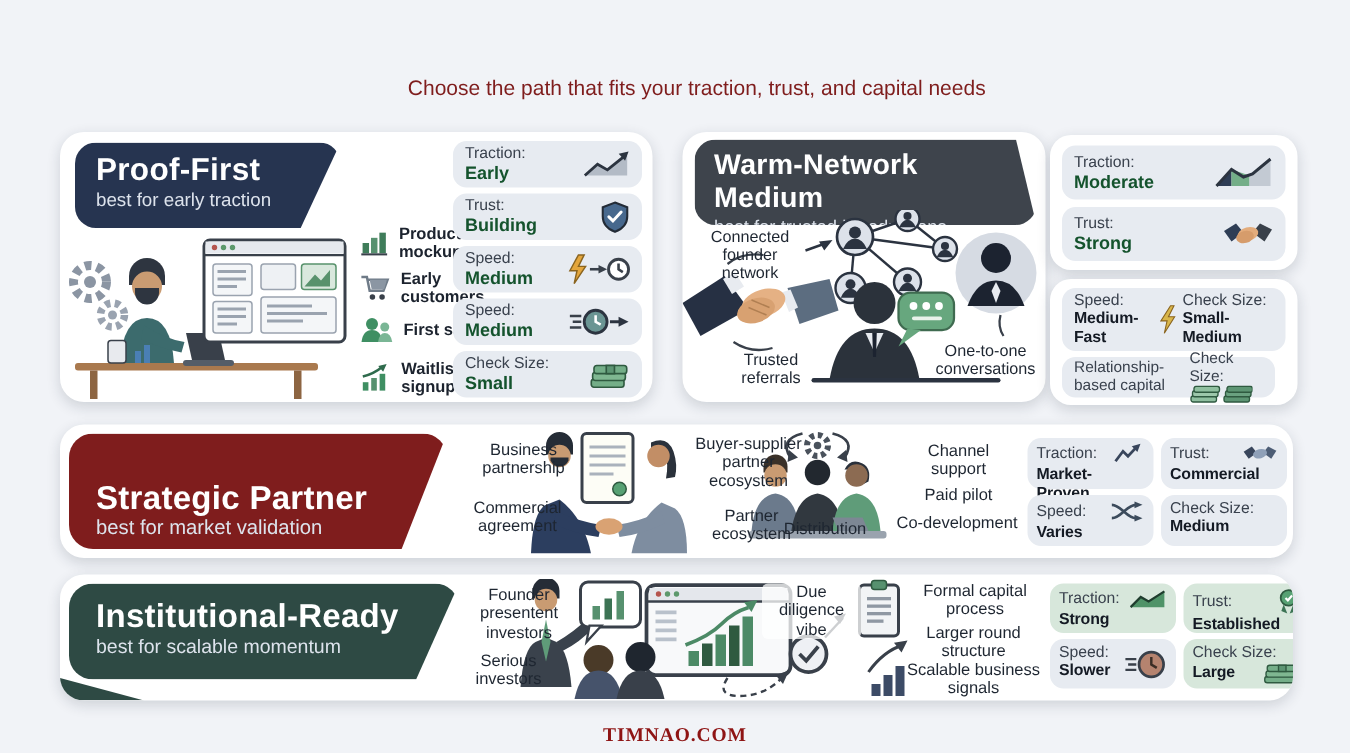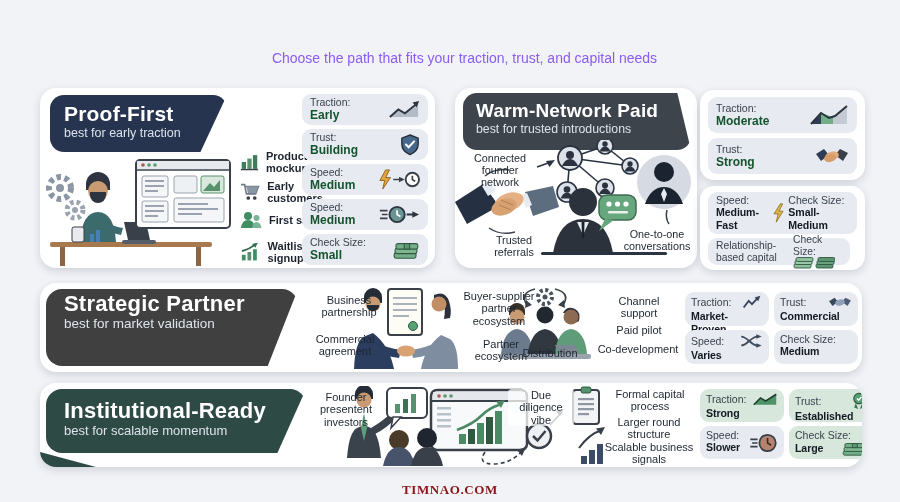--- a/index.html
+++ b/index.html
@@ -1,19 +1,19 @@
 <!DOCTYPE html>
 <html><head>
 <meta charset="utf-8">
 <style>
   html,body{margin:0;padding:0;background:#e9ebef;}
   .stage{position:relative;width:900px;height:502px;background:#f1f3f7;overflow:hidden;
          font-family:"Liberation Sans","DejaVu Sans",sans-serif;color:#1b2230;}
   .ttl{position:absolute;left:0;right:0;top:14px;text-align:center;font-size:27px;font-weight:800;color:#1b2230;letter-spacing:.2px;}
-  .sub{position:absolute;left:0;right:0;top:50px;text-align:center;font-size:14px;color:#8b5cf6;padding-left:29px;}
+  .sub{position:absolute;left:0;right:0;top:50px;text-align:center;font-size:14px;color:#7f1d1d;padding-left:29px;}
   .card{position:absolute;background:#fff;border-radius:16px;box-shadow:0 3px 9px rgba(25,35,55,.16);overflow:hidden;}
   .hdr{position:absolute;color:#fff;box-sizing:border-box;}
   .hdr .t{font-weight:800;line-height:1.15;letter-spacing:.2px;}
   .hdr .s{color:#dde3ec;line-height:1.2;}
   .chip{position:absolute;background:#e7ebf1;border-radius:9px;display:flex;align-items:center;justify-content:space-between;
         padding:3px 8px;box-sizing:border-box;}
   .chip2{position:absolute;background:#e7ebf1;border-radius:9px;padding:3px 6px;box-sizing:border-box;}
   .chip2 .row1{display:flex;align-items:center;justify-content:space-between;}
   .green{background:#d7e7db;}
   .cl{font-size:10.5px;color:#39414d;line-height:1.15;}
@@ -179,21 +179,21 @@
           <rect x="4" y="4" width="24" height="6" rx="2" fill="#74ae88"></rect>
           <rect x="13" y="4" width="6" height="6" fill="#5d9573"></rect>
         </g>
       </svg>
     </div>
   </div>
 
   <div class="card" style="left:455px;top:88px;width:242px;height:180px">
     <div class="hdr" style="left:8px;top:5px;width:228px;height:57px;background:#3e444c;border-radius:14px;
          clip-path:polygon(0 0,94% 0,100% 100%,0 100%);padding:7px 13px">
-      <div class="t" style="font-size:19px">Warm-Network Paid</div>
+      <div class="t" style="font-size:19px">Warm-Network Medium</div>
       <div class="s" style="font-size:12.3px">best for trusted introductions</div>
     </div>
 
     <svg class="abs" style="left:0;top:52px" width="242" height="128" viewBox="0 0 242 128">
 
       <g stroke="#2b3340" stroke-width="1.6">
         <line x1="115" y1="18" x2="150" y2="6"></line>
           <line x1="115" y1="18" x2="175" y2="26"></line>
         <line x1="115" y1="18" x2="150" y2="48"></line>
           <line x1="115" y1="18" x2="112" y2="52"></line>
@@ -307,22 +307,22 @@
             <rect x="23" y="7" width="17" height="4" rx="1.5" fill="#5d9573"></rect>
               <rect x="24" y="3.5" width="17" height="4" rx="1.5" fill="#6aa180"></rect>
               <rect x="25" y="0.5" width="17" height="4" rx="1.5" fill="#5d9573"></rect>
           </g>
         </svg>
       </div>
     </div>
   </div>
 
   <div class="card" style="left:40px;top:283px;width:822px;height:89px">
-    <div class="hdr" style="left:6px;top:6px;width:252px;height:77px;background:#404040;border-radius:16px;
-         clip-path:polygon(0 0,100% 0,88% 100%,0 100%);padding:2px 18px">
+    <div class="hdr" style="left:6px;top:6px;width:252px;height:77px;background:#7f1d1d;border-radius:16px;
+         clip-path:polygon(0 0,100% 0,88% 100%,0 100%);padding:30px 18px">
       <div class="t" style="font-size:22px">Strategic Partner</div>
       <div class="s" style="font-size:13.5px">best for market validation</div>
     </div>
 
     <div class="ann" style="left:268px;top:11px;width:82px">Business partnership</div>
     <div class="ann" style="left:262px;top:50px;width:86px">Commercial agreement</div>
 
     <svg class="abs" style="left:312px;top:4px" width="108" height="82" viewBox="0 0 108 82">
       <rect x="36" y="2" width="34" height="46" rx="3" fill="#fdfdf6" stroke="#39404a" stroke-width="2"></rect>
       <rect x="41" y="10" width="24" height="2" fill="#aab2bc"></rect>
@@ -412,20 +412,21 @@
 
   <div class="card" style="left:40px;top:383px;width:822px;height:84px">
     <div class="hdr" style="left:6px;top:6px;width:260px;height:64px;background:#2e4a44;border-radius:16px;
          clip-path:polygon(0 0,100% 0,89% 100%,0 100%);padding:9px 18px">
       <div class="t" style="font-size:22px">Institutional-Ready</div>
       <div class="s" style="font-size:13px">best for scalable momentum</div>
     </div>
     <div class="abs" style="left:0;bottom:0;width:56px;height:15px;background:#2e4a44;clip-path:polygon(0 0,100% 100%,0 100%)"></div>
 
     <div class="ann" style="left:268px;top:8px;width:76px">Founder presentent investors</div>
+    <div class="ann" style="left:262px;top:52px;width:74px">Serious investors</div>
 
     <svg class="abs" style="left:295px;top:3px" width="288" height="80" viewBox="0 0 288 80">
       <path d="M20 8 a9 9 0 0 1 18 0 v5 h-18 z" fill="#252c36"></path>
       <circle cx="29" cy="14" r="7.5" fill="#c99b72"></circle>
       <path d="M12 72 q2-26 10-30 l7-3 7 3 q8 6 10 30 z" fill="#3a424c"></path>
       <path d="M29 27 l3 15 -3 13 -3-13 z" fill="#5f9c79"></path>
       <path d="M36 42 q12-7 20-15 l5 5 q-9 10-21 16 z" fill="#3a424c"></path>
       <circle cx="59" cy="29" r="3.2" fill="#c99b72"></circle>
       <rect x="52" y="2" width="40" height="30" rx="5" fill="#ffffff" stroke="#39404a" stroke-width="2"></rect>
       <rect x="60" y="18" width="5" height="9" fill="#57916f"></rect>

